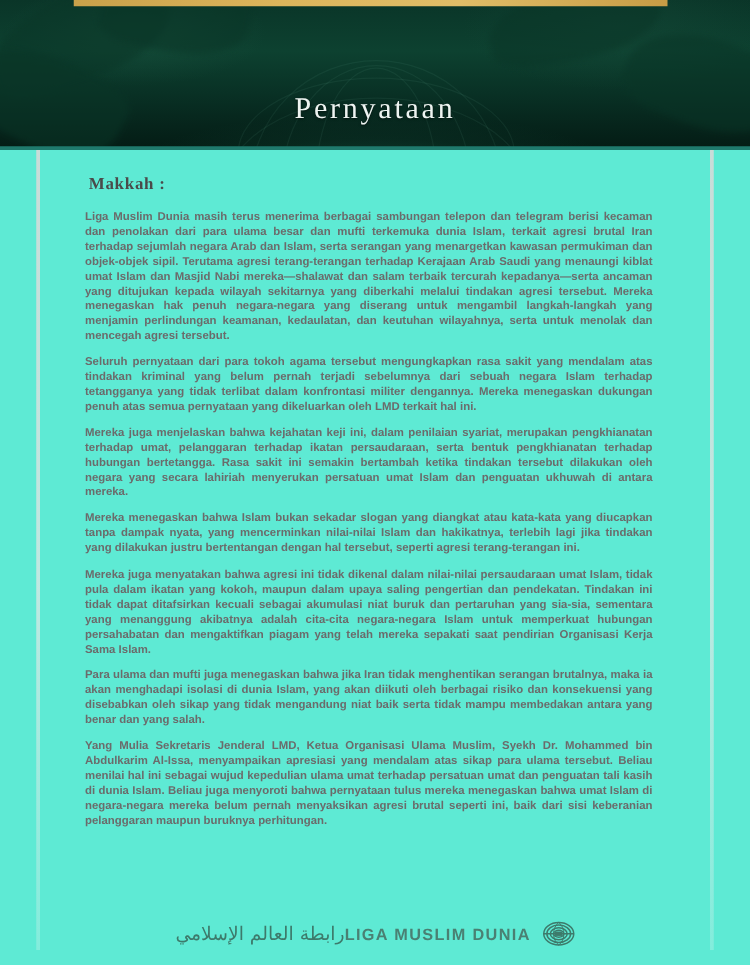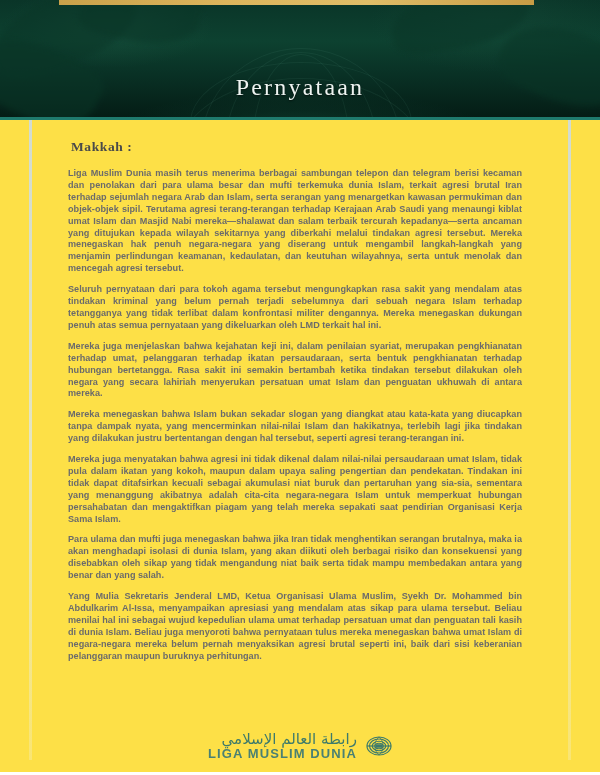--- a/index.html
+++ b/index.html
@@ -76,21 +76,21 @@
     width: 600px;
     height: 3px;
     background: #1f7a6d;
   }
 
   
   #sheet {
     position: relative;
     width: 600px;
     height: 652px;
-    background: #fde047;
+    background: #5eead4;
   }
   .guide {
     position: absolute;
     top: 0;
     width: 3px;
     height: 640px;
     background: linear-gradient(180deg, rgba(207,219,216,0.95) 0%, rgba(224,232,230,0.75) 55%, rgba(240,245,244,0.25) 100%);
   }
   #guide-left  { left: 29px; }
   #guide-right { left: 568px; }
@@ -129,22 +129,22 @@
     left: 0;
     bottom: 12px;
     width: 600px;
     display: flex;
     align-items: center;
     justify-content: center;
     gap: 9px;
   }
   #footer-wordmark {
     display: flex;
-    flex-direction: column;
-    align-items: flex-end;
+    flex-direction: row;
+    align-items: center;
     line-height: 1;
   }
   #footer-arabic {
     font-family: "DejaVu Sans", sans-serif;
     font-size: 15px;
     color: #3d7a6b;
     letter-spacing: 0px;
     direction: rtl;
     white-space: nowrap;
   }

